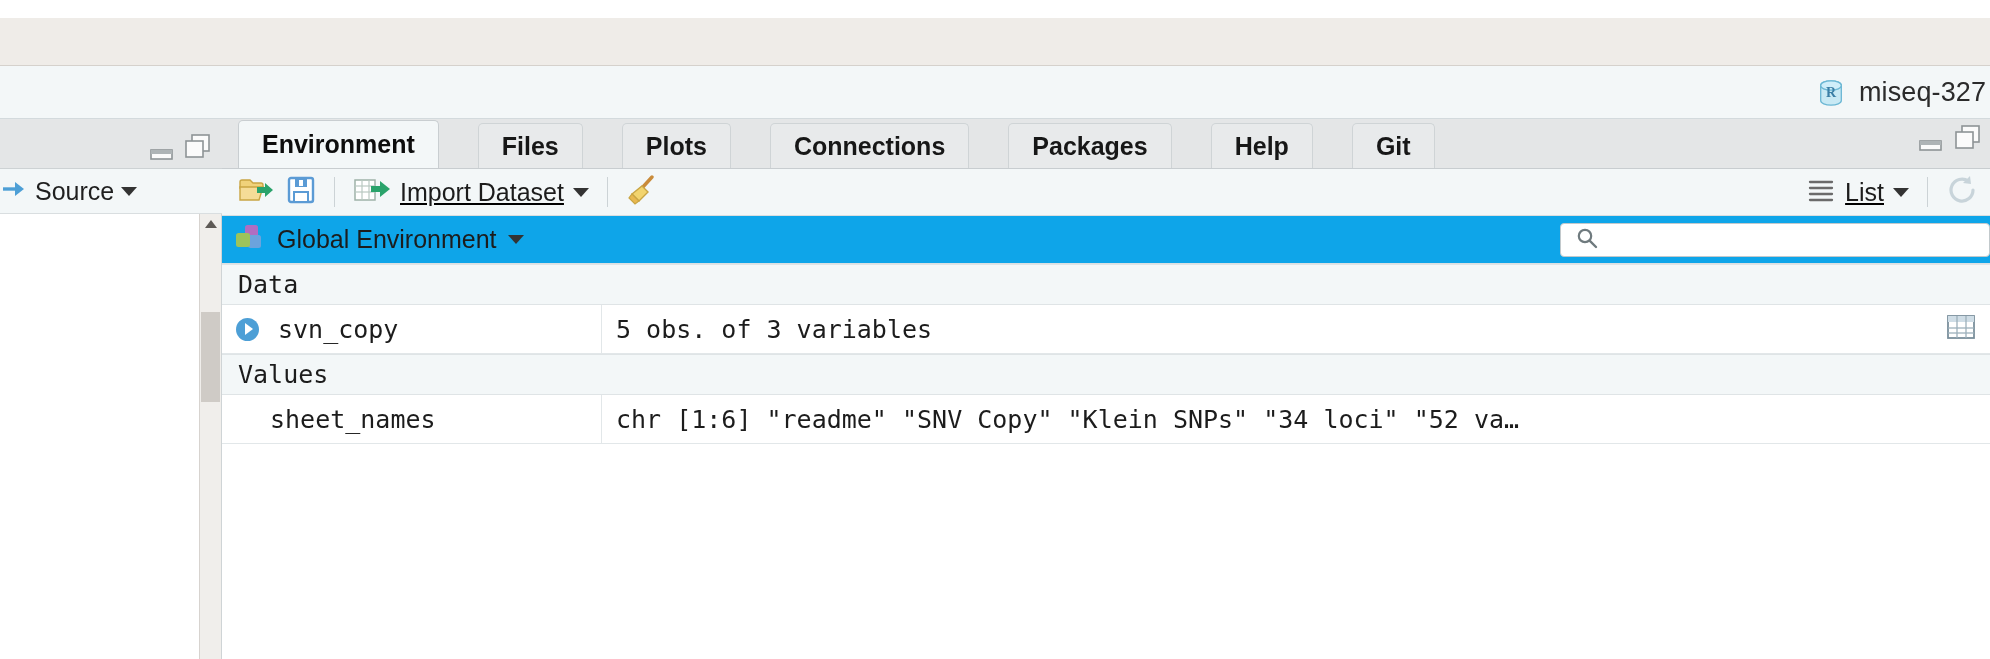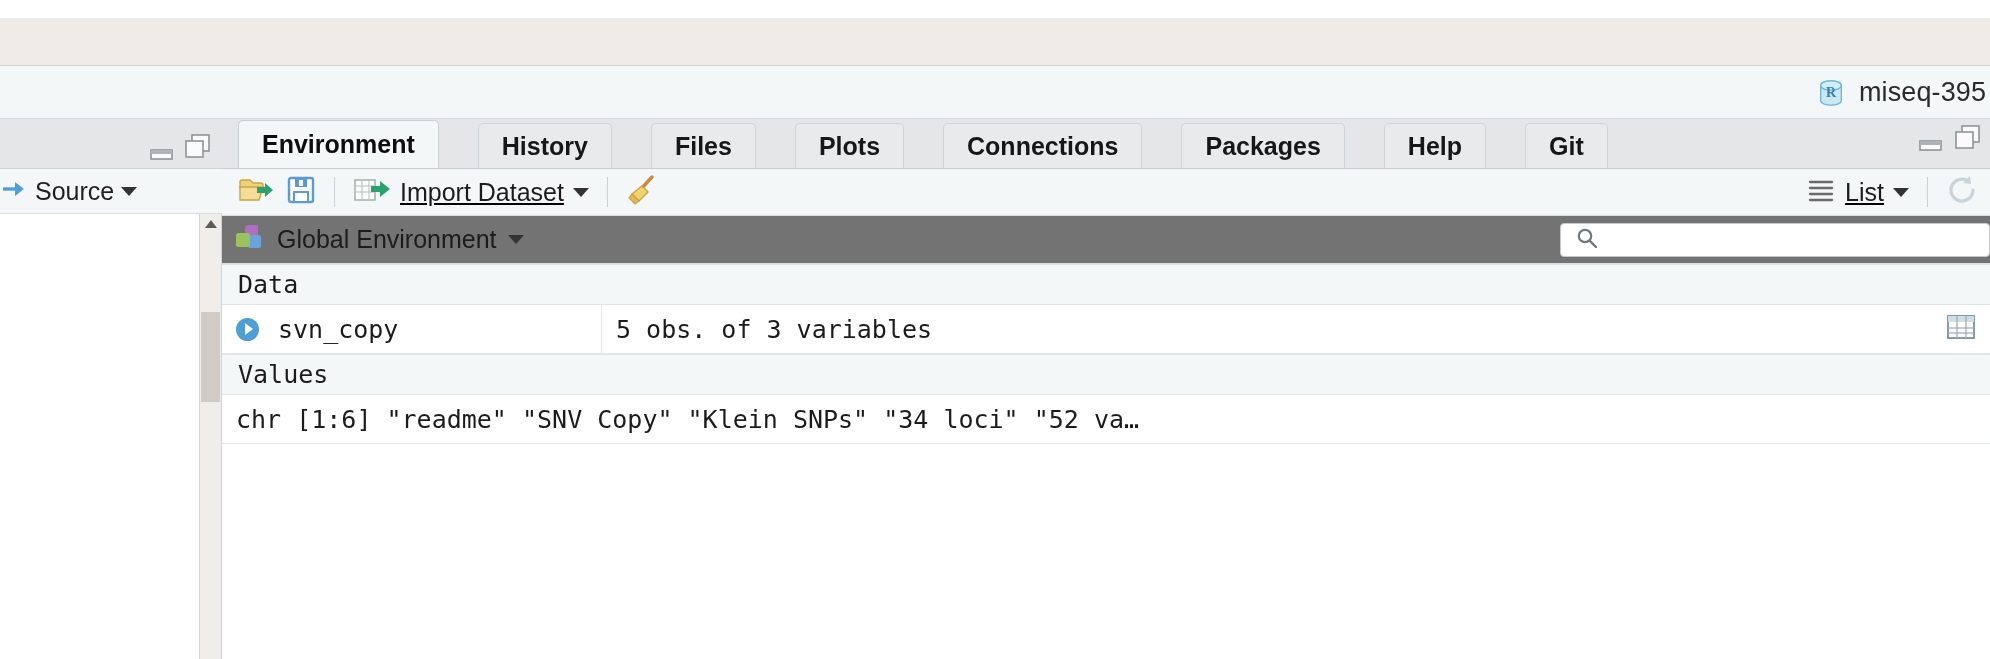--- a/index.html
+++ b/index.html
@@ -225,21 +225,21 @@
     border-right: 8px solid transparent;
     border-top: 9px solid #333;
     display: inline-block;
   }
 
   
   .env-selrow {
     position: absolute;
     left: 0; top: 97px;
     width: 1768px; height: 48px;
-    background: #737373;
+    background: #0ea5e9;
     border-bottom: 1px solid #dbe0e2;
     box-sizing: border-box;
     display: flex;
     align-items: center;
     padding-left: 12px;
   }
   .globalenv-btn {
     display: flex;
     align-items: center;
     gap: 11px;
@@ -360,21 +360,21 @@
   <div class="project-strip">
     <div class="project-chip">
       <span>
         <svg class="r-proj-icon" viewBox="0 0 32 32">
           <ellipse cx="16" cy="8" rx="11" ry="5" fill="#a8dcee" stroke="#6bb7d4" stroke-width="1.4"></ellipse>
           <path d="M5 8 v16 a11 5 0 0 0 22 0 V8" fill="#bfe6f3" fill-opacity="0.85" stroke="#6bb7d4" stroke-width="1.4"></path>
           <ellipse cx="16" cy="8" rx="11" ry="5" fill="#cfeefa" stroke="#6bb7d4" stroke-width="1.4"></ellipse>
           <text x="16" y="20" font-family="Liberation Serif, serif" font-size="15" font-weight="bold" fill="#3b7fa6" text-anchor="middle">R</text>
         </svg>
       </span>
-      <span class="project-label">miseq-395</span>
+      <span class="project-label">miseq-327</span>
     </div>
   </div>
 
   <div class="left-pane">
     <div class="left-titlebar">
       <div class="left-min-max">
         <span>
           <svg width="26" height="20" viewBox="0 0 26 20">
             <rect x="2" y="9" width="21" height="9" fill="#fbfbfb" stroke="#8e9496" stroke-width="1.6"></rect>
             <rect x="2" y="9" width="21" height="4" fill="#aeb4b6"></rect>
@@ -423,23 +423,20 @@
         <div class="left-scroll-thumb"></div>
       </div>
     </div>
   </div>
 
   <div class="env-pane">
 
     <div class="env-tabbar">
       <div class="tab active first">
         <span>Environment</span>
-      </div>
-      <div class="tab">
-        <span>History</span>
       </div>
       <div class="tab">
         <span>Files</span>
       </div>
       <div class="tab">
         <span>Plots</span>
       </div>
       <div class="tab">
         <span>Connections</span>
       </div>
@@ -594,20 +591,23 @@
             </svg>
           </span>
         </div>
       </div>
 
       <div class="section-row">
         <span class="section-label">Values</span>
       </div>
 
       <div class="obj-row">
+        <div class="obj-name-cell indent">
+          <span class="obj-name">sheet_names</span>
+        </div>
         <div class="obj-value-cell">
           <span class="obj-value">chr [1:6] "readme" "SNV Copy" "Klein SNPs" "34 loci" "52 va…</span>
         </div>
       </div>
 
 
     </div>
   </div>
 </div>
 

